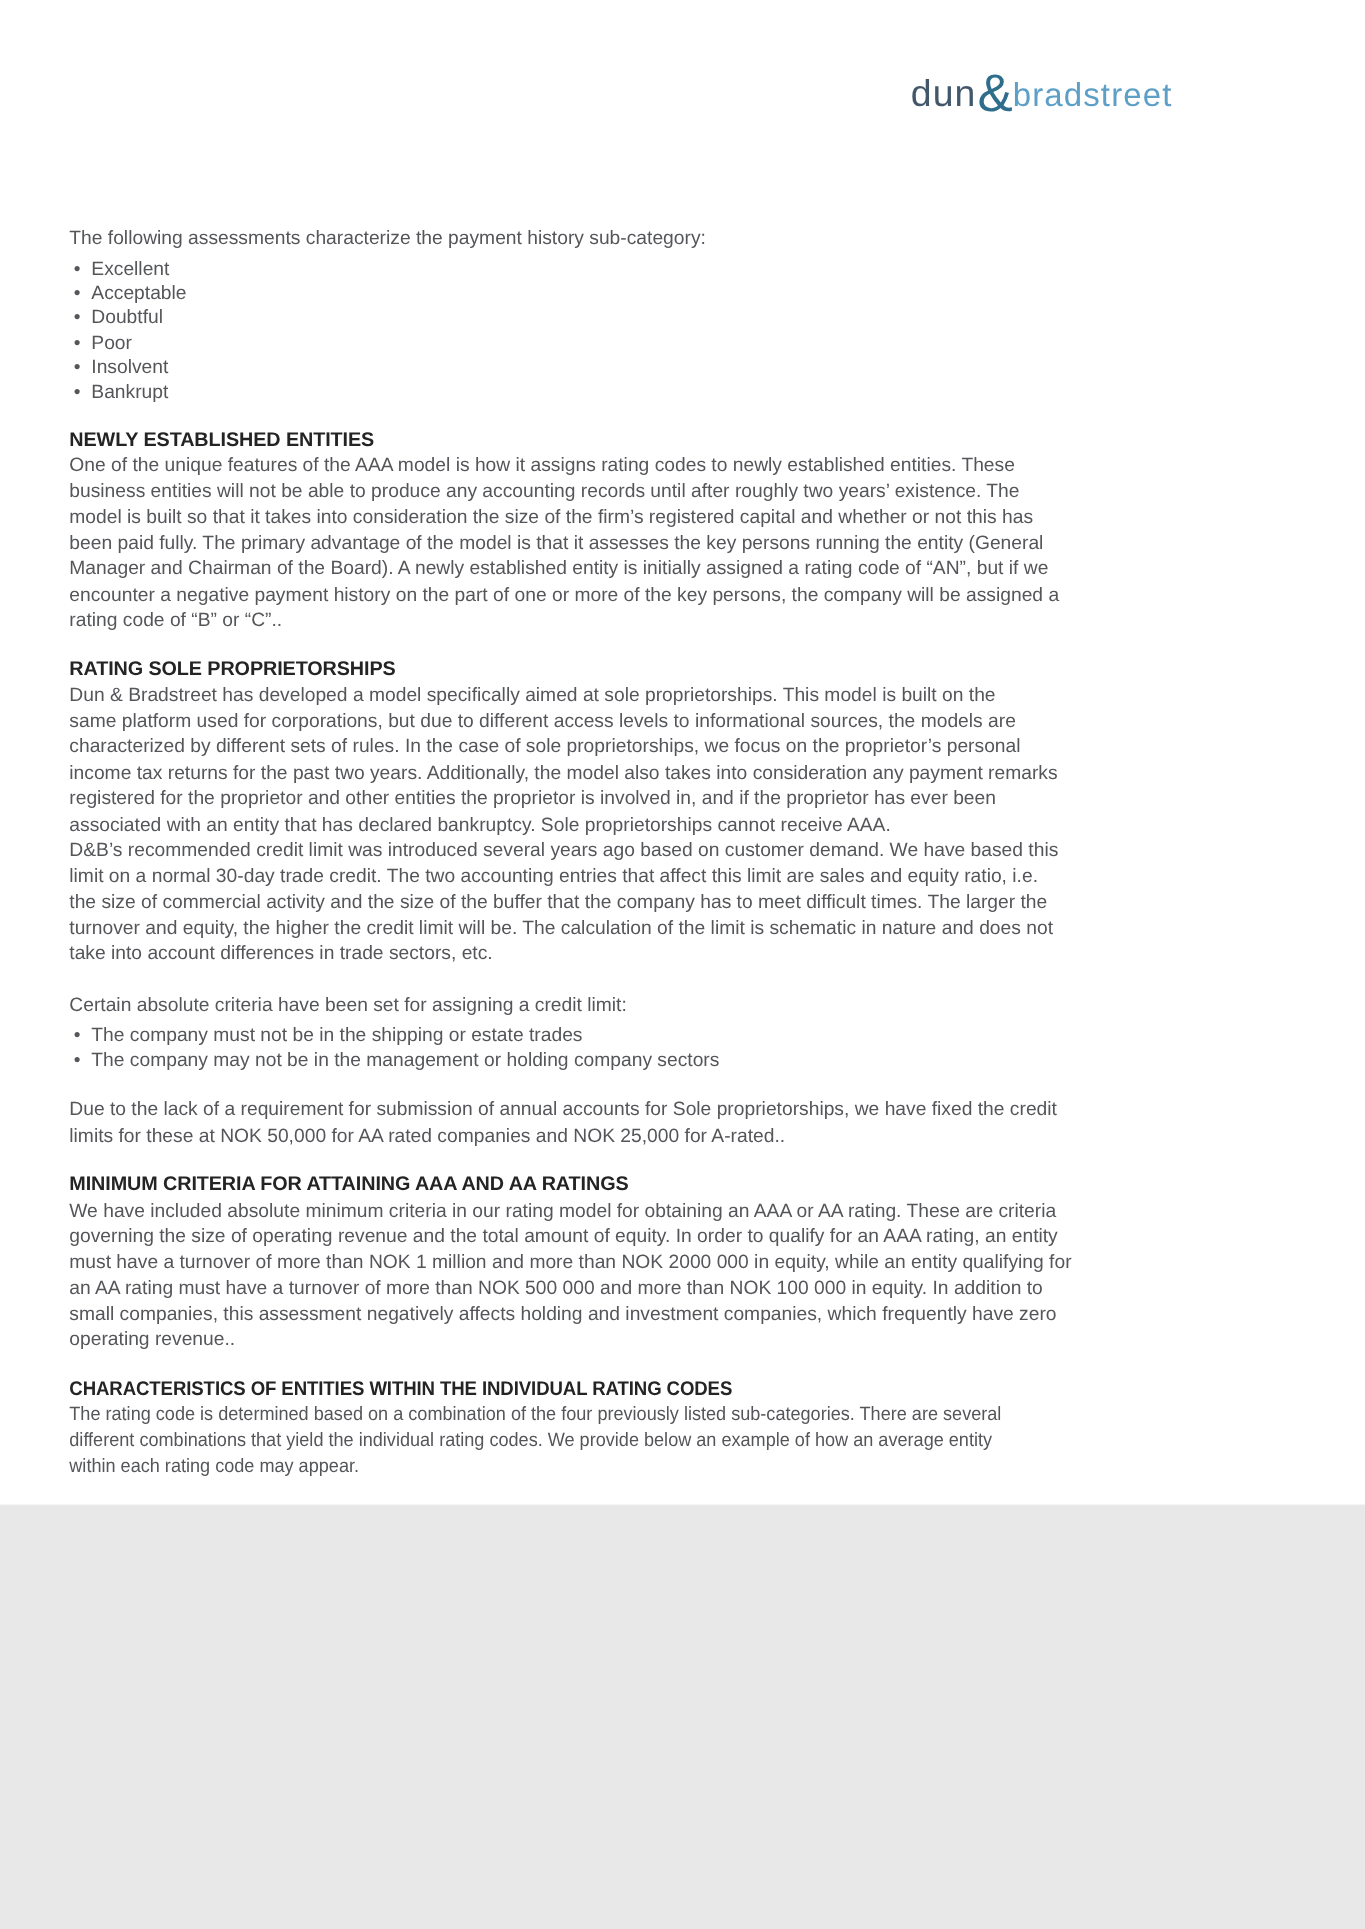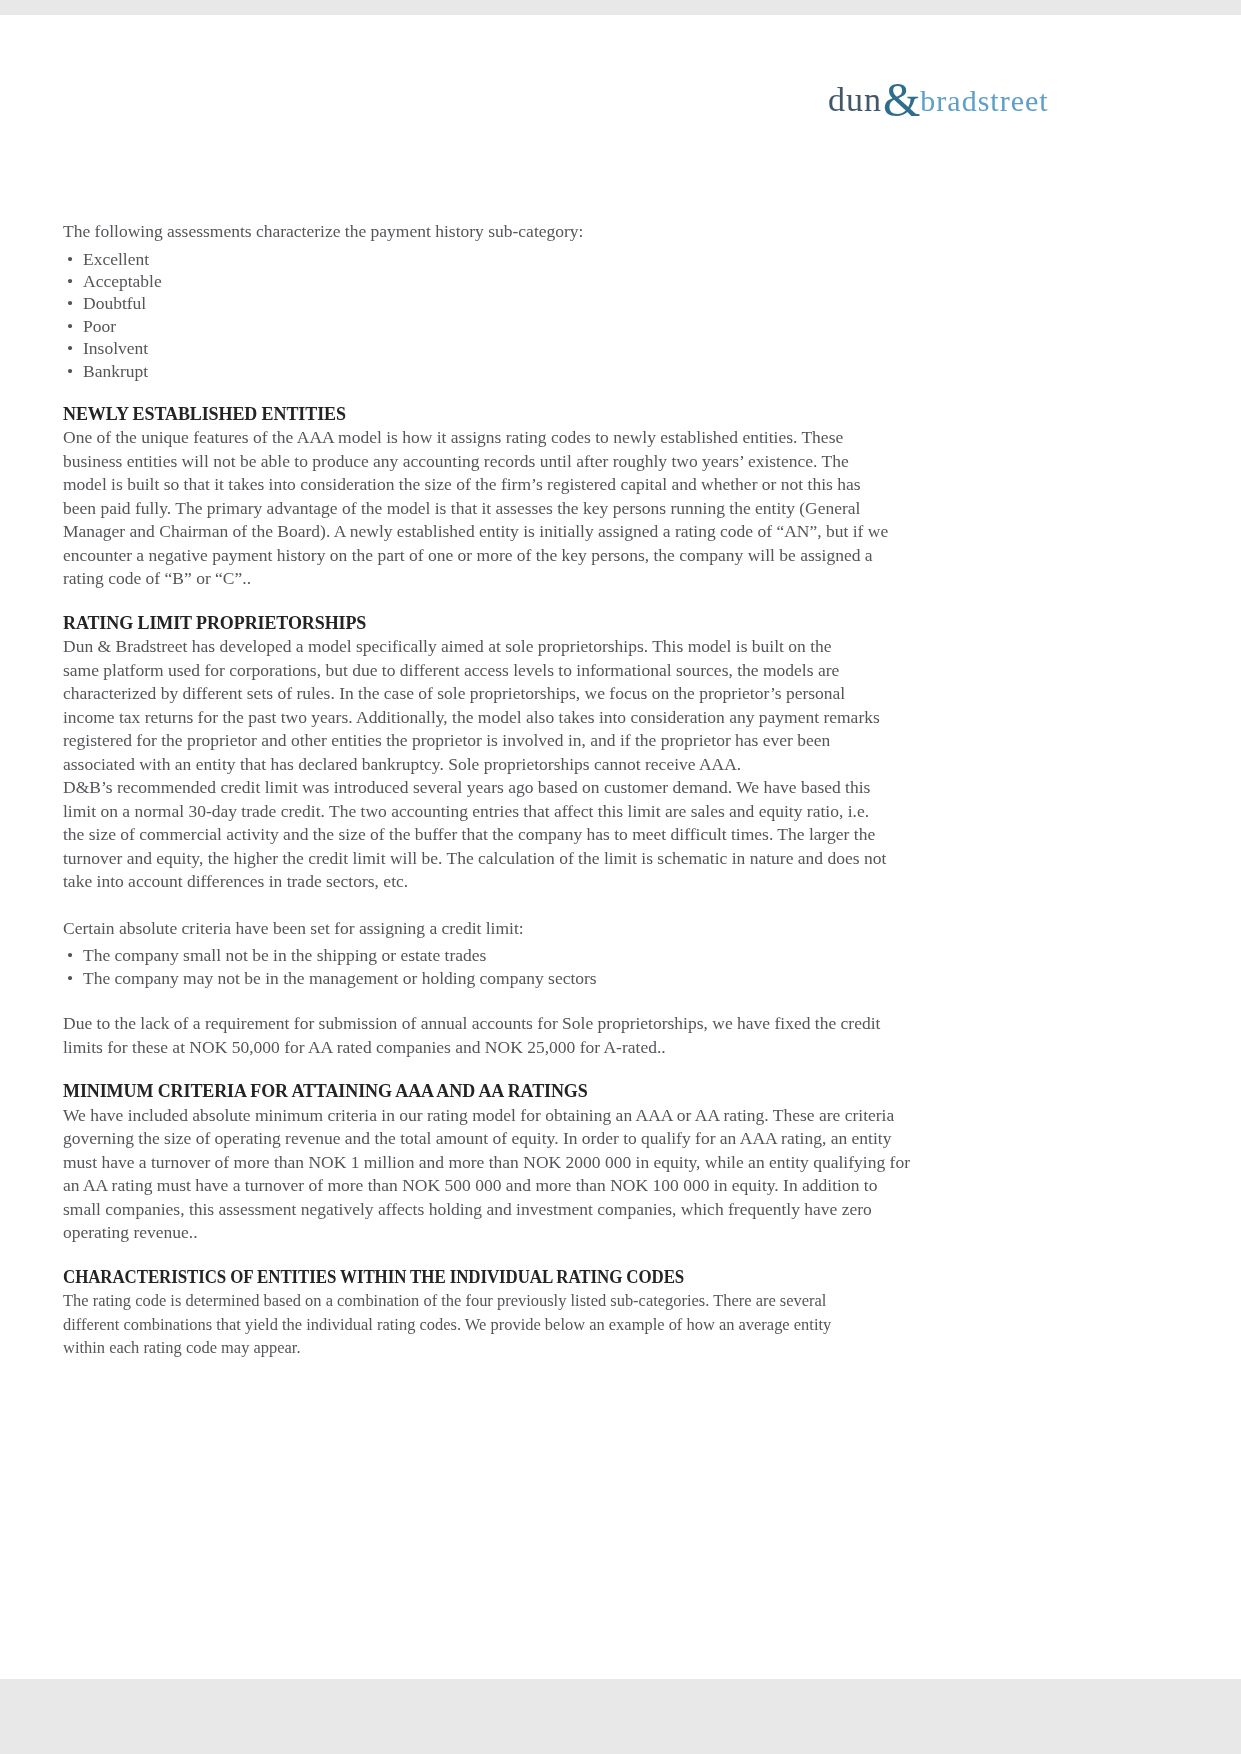--- a/index.html
+++ b/index.html
@@ -1,23 +1,23 @@
 <!DOCTYPE html>
 <html><head>
 <meta charset="utf-8">
 <title>4. Rating - description - Page 8</title>
 <style>
   html, body { margin: 0; padding: 0; background: #e8e8e8; }
   .page {
     position: relative;
     width: 1241px;
-    height: 1664px;
-    margin: 15px auto;
+    height: 1368px;
+    margin: 0 auto;
     background: #ffffff;
-    font-family: Liberation Serif, serif;
+    font-family: Liberation Sans, sans-serif;
     color: #55565a;
     overflow: hidden;
   }
 
   
   .logo {
     position: absolute;
     top: 66px;
     left: 828px;
     display: flex;
@@ -92,38 +92,38 @@
       <p>One of the unique features of the AAA model is how it assigns rating codes to newly established entities. These
 business entities will not be able to produce any accounting records until after roughly two years’ existence. The
 model is built so that it takes into consideration the size of the firm’s registered capital and whether or not this has
 been paid fully. The primary advantage of the model is that it assesses the key persons running the entity (General
 Manager and Chairman of the Board). A newly established entity is initially assigned a rating code of “AN”, but if we
 encounter a negative payment history on the part of one or more of the key persons, the company will be assigned a
 rating code of “B” or “C”..</p>
     </section>
 
     <section>
-      <h2>RATING LIMIT PROPRIETORSHIPS</h2>
+      <h2>RATING SOLE PROPRIETORSHIPS</h2>
       <p>Dun &amp; Bradstreet has developed a model specifically aimed at sole proprietorships. This model is built on the
 same platform used for corporations, but due to different access levels to informational sources, the models are
 characterized by different sets of rules. In the case of sole proprietorships, we focus on the proprietor’s personal
 income tax returns for the past two years. Additionally, the model also takes into consideration any payment remarks
 registered for the proprietor and other entities the proprietor is involved in, and if the proprietor has ever been
 associated with an entity that has declared bankruptcy. Sole proprietorships cannot receive AAA.</p>
     </section>
 
     <section>
       <p>D&amp;B’s recommended credit limit was introduced several years ago based on customer demand. We have based this
 limit on a normal 30-day trade credit. The two accounting entries that affect this limit are sales and equity ratio, i.e.
 the size of commercial activity and the size of the buffer that the company has to meet difficult times. The larger the
 turnover and equity, the higher the credit limit will be. The calculation of the limit is schematic in nature and does not
 take into account differences in trade sectors, etc.</p>
       <p class="spaced-top">Certain absolute criteria have been set for assigning a credit limit:</p>
       <ul>
-        <li>The company small not be in the shipping or estate trades</li>
+        <li>The company must not be in the shipping or estate trades</li>
         <li>The company may not be in the management or holding company sectors</li>
       </ul>
       <p class="spaced-top">Due to the lack of a requirement for submission of annual accounts for Sole proprietorships, we have fixed the credit
 limits for these at NOK 50,000 for AA rated companies and NOK 25,000 for A-rated..</p>
     </section>
 
     <section>
       <h2>MINIMUM CRITERIA FOR ATTAINING AAA AND AA RATINGS</h2>
       <p>We have included absolute minimum criteria in our rating model for obtaining an AAA or AA rating. These are criteria
 governing the size of operating revenue and the total amount of equity. In order to qualify for an AAA rating, an entity

